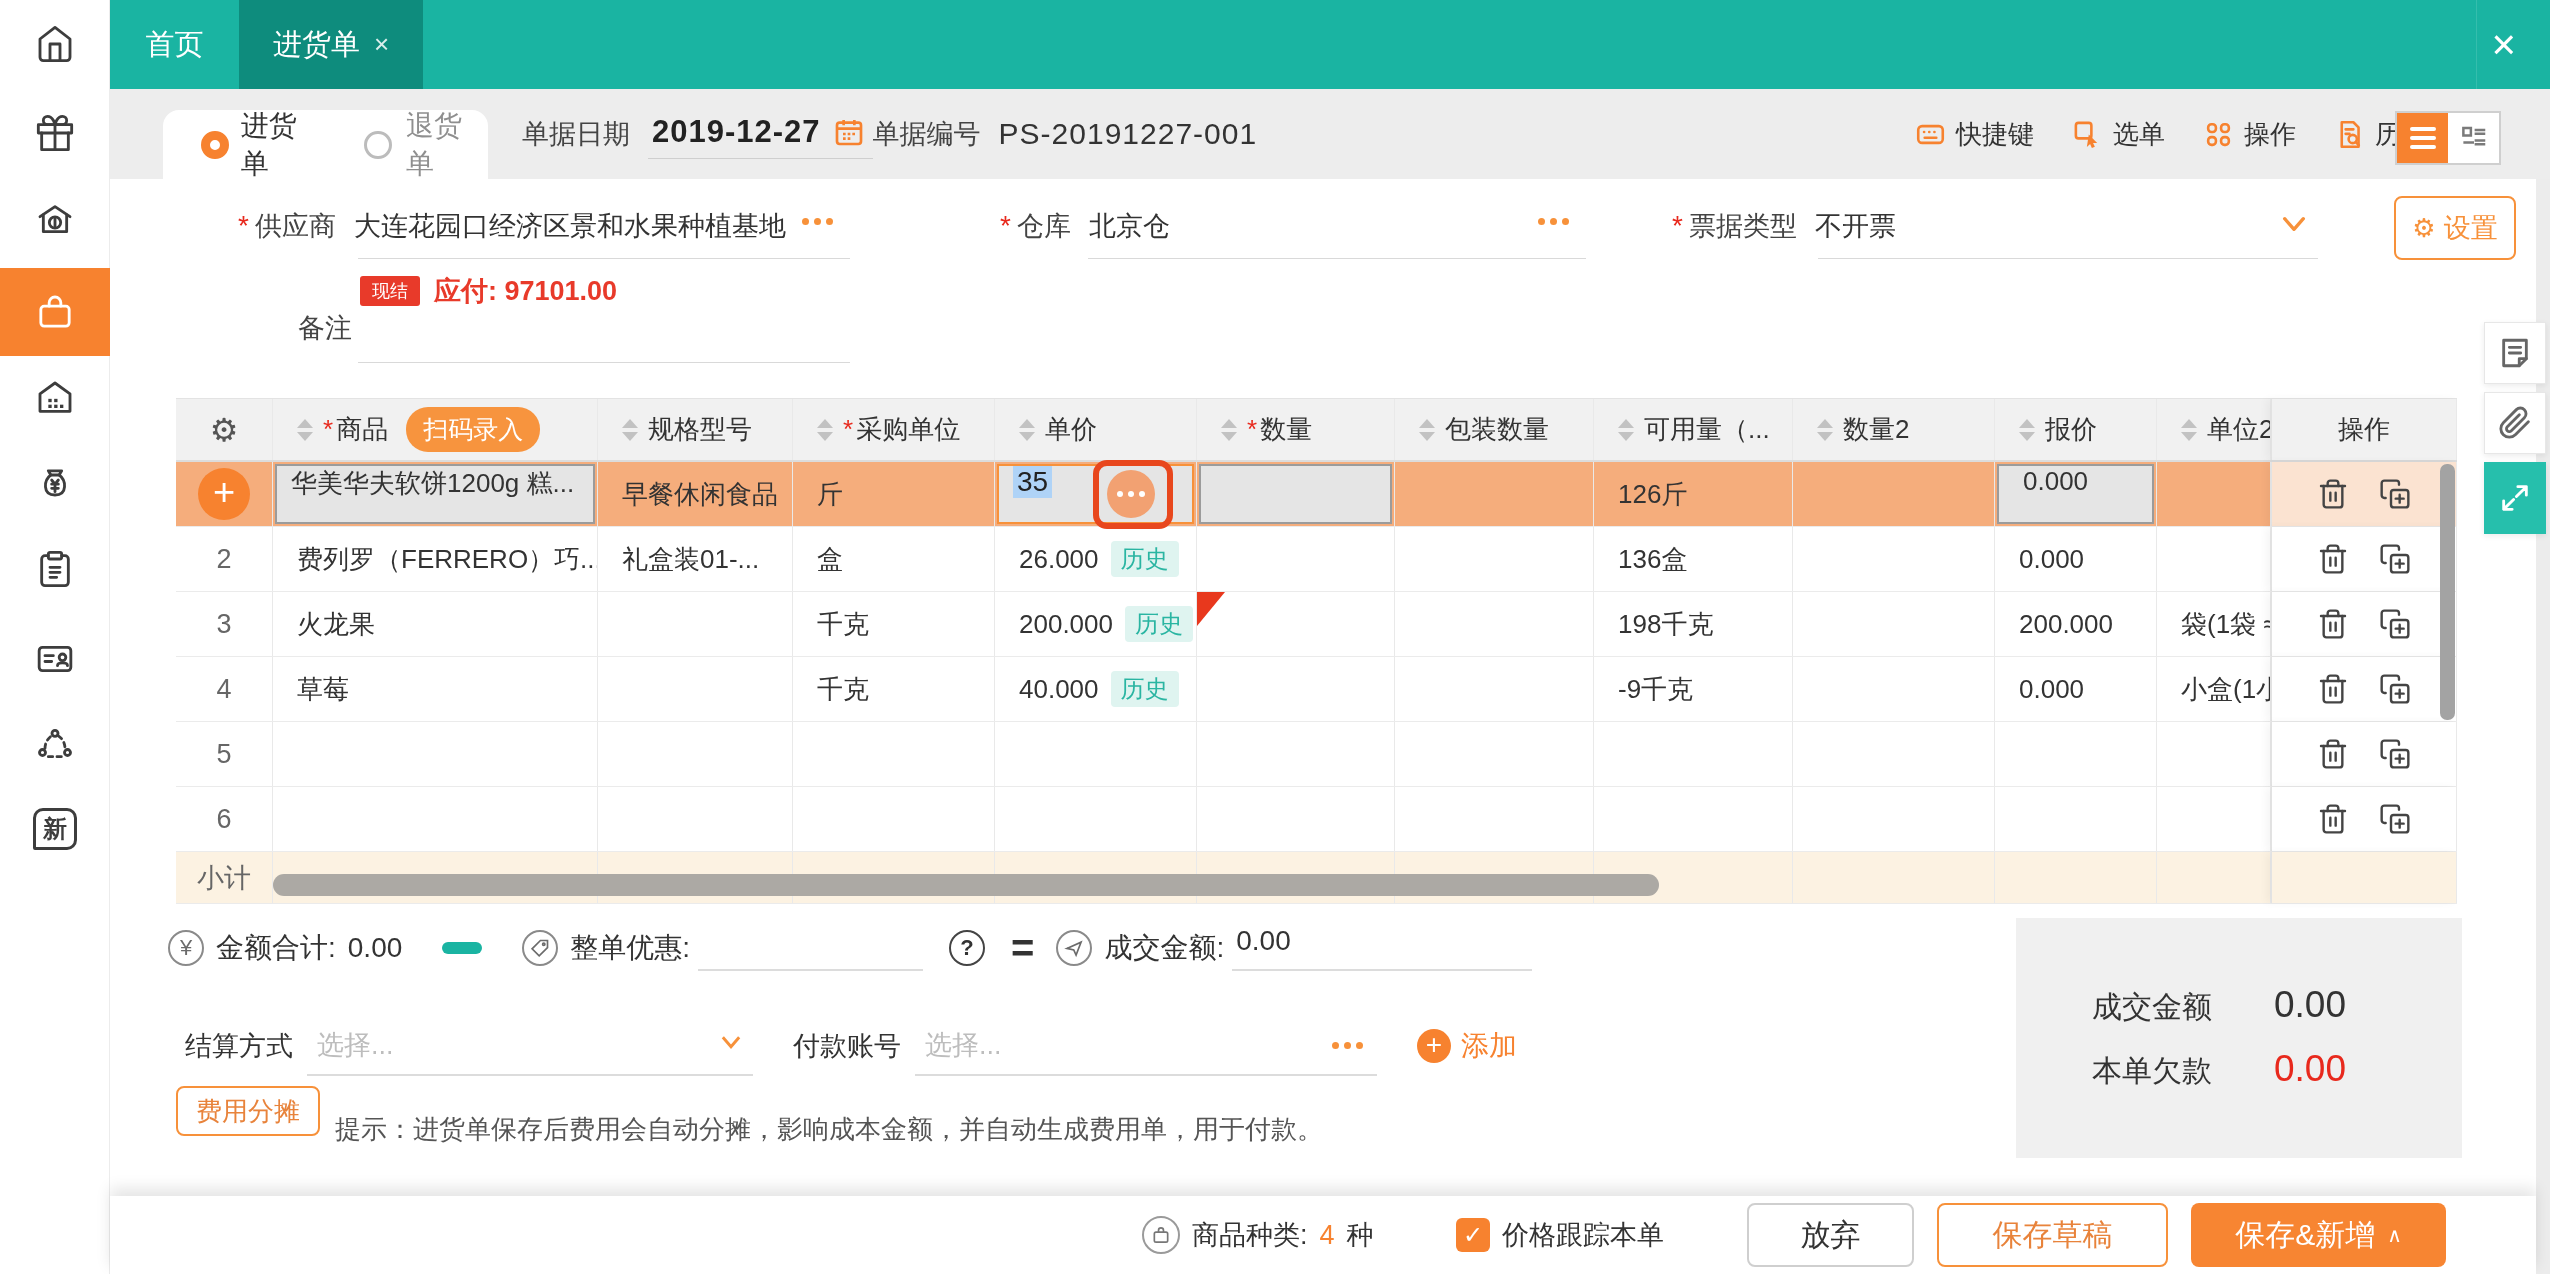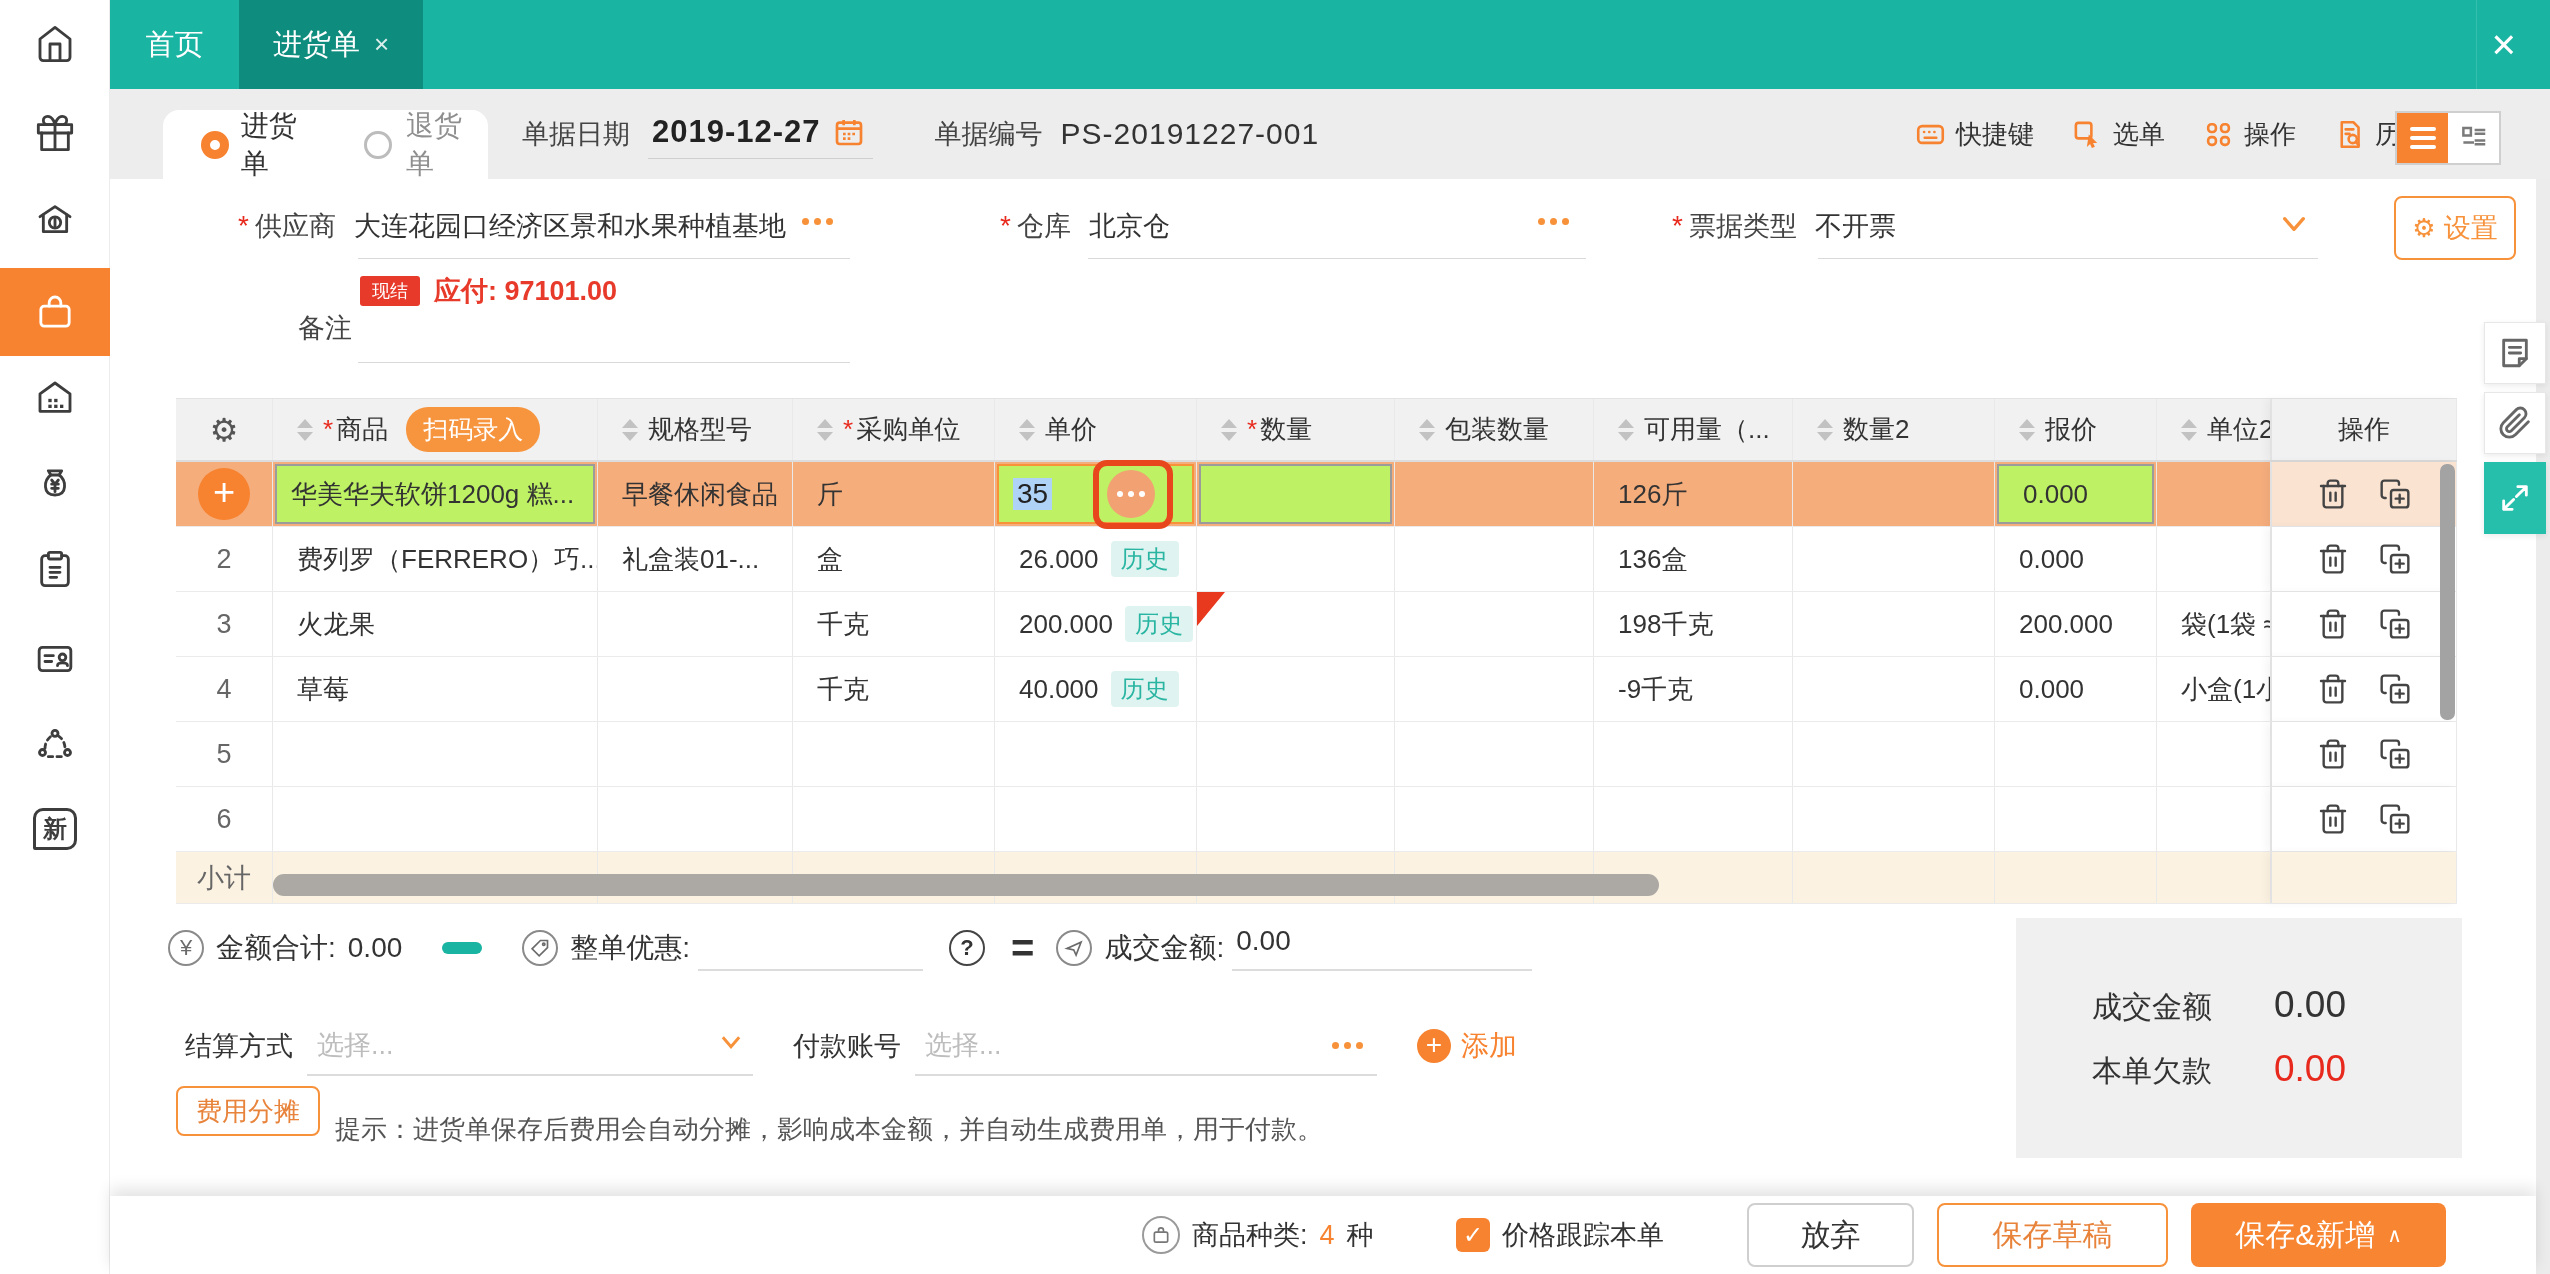--- a/index.html
+++ b/index.html
@@ -29,21 +29,21 @@
   .radio-dot { width:28px; height:28px; border-radius:50%; background:#fff; border:9px solid #F7822F; }
   .radio-dot.off { border:3px solid #bcbcbc; }
   .radio-label { font-size:28px; color:#333; }
   .radio-label.off { color:#8f8f8f; margin-left:2px; }
   .radio-gap { width:18px; }
   .doc-fields { position:absolute; left:412px; top:0; height:90px; display:flex; align-items:center; }
   .f-label { font-size:27px; color:#444; }
   .date-box { display:flex; align-items:center; margin-left:18px; border-bottom:1px solid #cfcfcf; padding:4px 8px 8px 4px; }
   .date-val { font-size:31px; font-weight:600; color:#222; letter-spacing:1px; }
   .date-box svg { width:32px; height:32px; margin-left:12px; stroke:#F7822F; fill:none; stroke-width:2; }
-  .num-label { margin-left:62px; }
+  .num-label { }
   .num-val { margin-left:18px; font-size:30px; color:#333; letter-spacing:1px; }
   .top-tools { position:absolute; left:1805px; top:0; height:90px; display:flex; align-items:center; gap:38px; }
   .tool-item { display:flex; align-items:center; gap:10px; cursor:pointer; }
   .tool-item svg { width:31px; height:31px; stroke:#F7822F; fill:none; stroke-width:2; stroke-linecap:round; stroke-linejoin:round; }
   .tool-item span { font-size:26px; color:#333; }
   .view-toggle { position:absolute; left:2285px; top:22px; width:106px; height:54px; border:2px solid #cfcfcf; background:#fff; display:flex; }
   .vt-half { width:51px; height:50px; display:flex; align-items:center; justify-content:center; cursor:pointer; }
   .vt-half.on { background:#F7822F; flex-direction:column; gap:5px; }
   .vt-half.on i { display:block; width:26px; height:4px; background:#fff; border-radius:2px; }
   .vt-half svg { width:30px; height:30px; stroke:#7a7a7a; fill:none; stroke-width:2; }
@@ -79,21 +79,21 @@
   .tcell.cprice, .tcell.cqty { overflow:visible; }
   .hcell { color:#333; }
   .sort { display:inline-flex; flex-direction:column; gap:4px; margin-right:10px; cursor:pointer; }
   .sort i { display:block; width:0; height:0; border-left:8px solid transparent; border-right:8px solid transparent; }
   .sort .up { border-bottom:9px solid #c2c2c2; }
   .sort .dn { border-top:9px solid #c2c2c2; }
   .hstar { color:#E8291D; margin-right:3px; font-size:26px; }
   .scan-btn { margin-left:18px; background:#F7943E; color:#fff; font-size:25px; padding:6px 17px; border-radius:22px; cursor:pointer; }
   .gear-glyph { font-size:32px; color:#555; cursor:pointer; }
   .plus-btn { width:52px; height:52px; border-radius:50%; background:#F7822F; color:#fff; font-size:38px; line-height:48px; text-align:center; cursor:pointer; }
-  .editbox { position:absolute; left:2px; top:2px; right:2px; bottom:2px; background:#bef264; border:2px solid #9B9B9B; display:flex; align-items:center; padding-left:14px; overflow:hidden; }
+  .editbox { position:absolute; left:2px; top:2px; right:2px; bottom:2px; background:#e5e5e5; border:2px solid #9B9B9B; display:flex; align-items:flex-start; padding-left:14px; overflow:hidden; }
   .editbox.orange { border-color:#F7913A; }
   .selhl { background:#AFD3F7; padding:0 4px; font-size:28px; color:#222; }
   .dots-btn { position:absolute; left:112px; top:50%; transform:translateY(-50%); width:48px; height:48px; border-radius:50%; background:#F2A172; display:flex; align-items:center; justify-content:center; gap:5px; z-index:5; cursor:pointer; }
   .dots-btn i { width:6px; height:6px; border-radius:50%; background:#fff; display:block; }
   .focus-ring { position:absolute; left:1093px; top:460px; width:80px; height:69px; border:6px solid #E8471D; border-radius:14px; z-index:30; pointer-events:none; }
   .hist-badge { margin-left:12px; background:#DFF4F0; color:#2AB5A2; font-size:24px; padding:2px 10px; border-radius:4px; }
   .qty-flag { position:absolute; left:0; top:0; width:0; height:0; border-top:34px solid #E8381D; border-right:28px solid transparent; }
   .row-icon { cursor:pointer; display:flex; }
   .row-icon svg { width:32px; height:32px; stroke:#444; fill:none; stroke-width:1.8; stroke-linecap:round; stroke-linejoin:round; }
   .hscroll { position:absolute; left:273px; top:874px; width:1386px; height:22px; background:#ACA9A4; border-radius:11px; z-index:15; cursor:pointer; }

